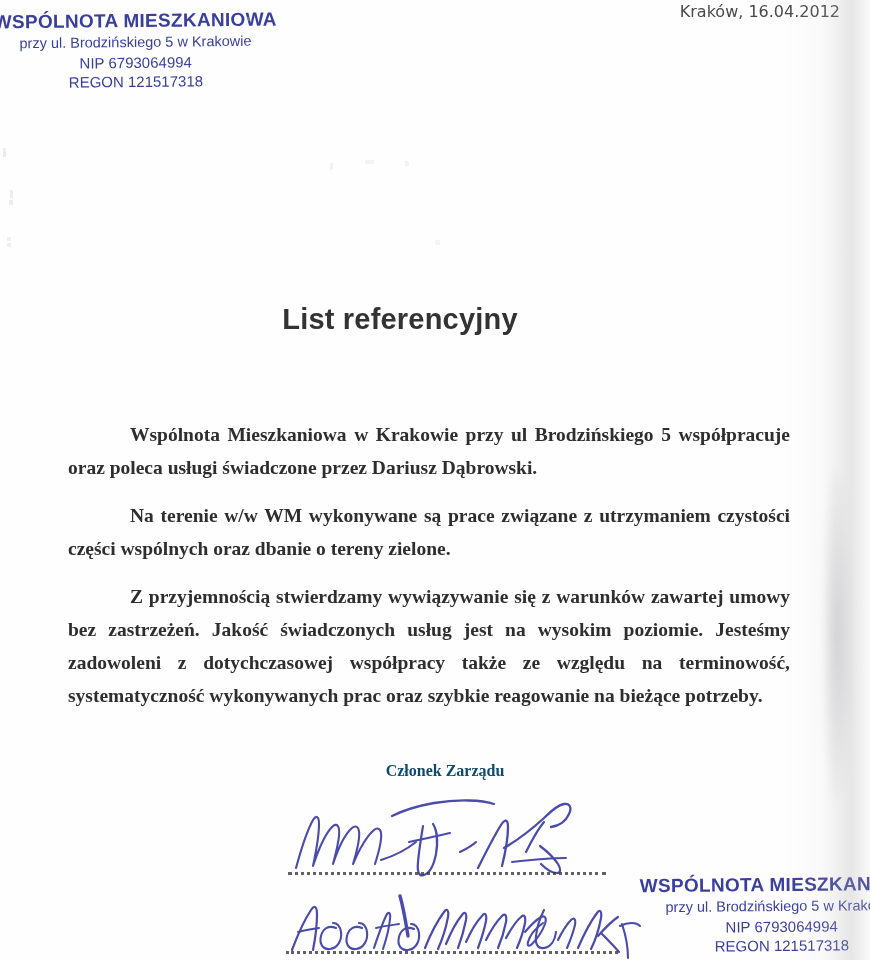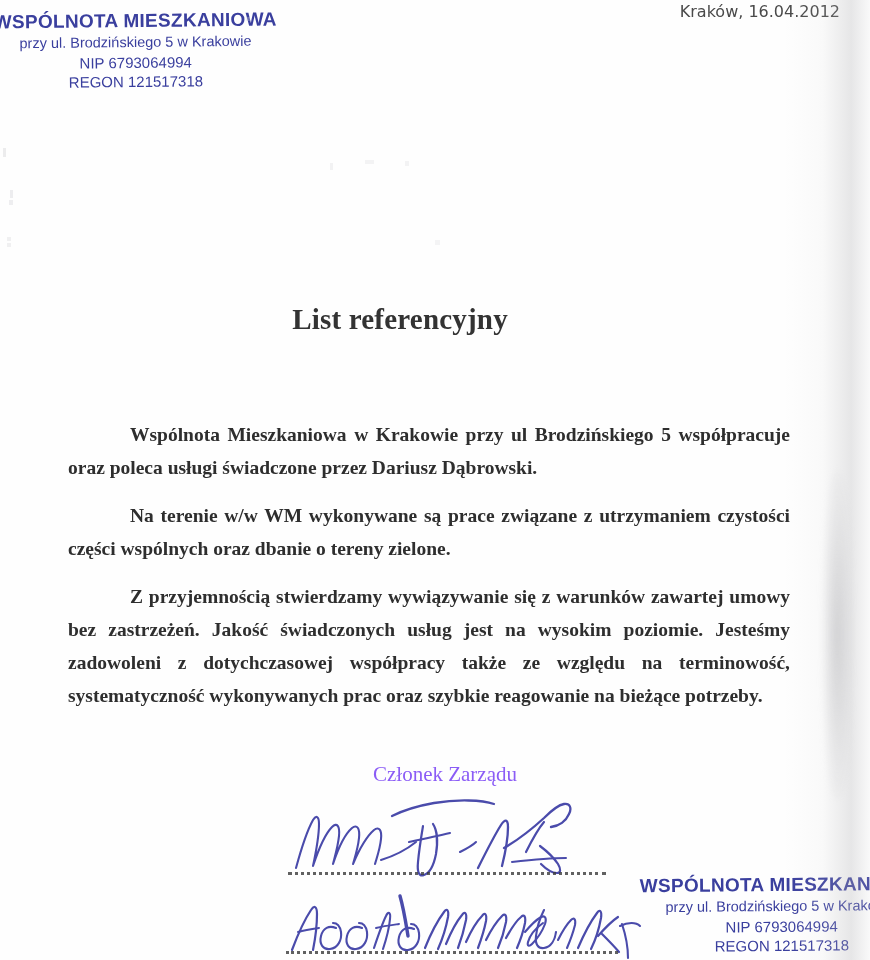--- a/index.html
+++ b/index.html
@@ -109,21 +109,21 @@
     color: #4a4a4a;
   }
 
   
   #doc-title {
     position: absolute;
     left: 0;
     top: 303px;
     width: 800px;
     text-align: center;
-    font-family: Liberation Serif, serif;
+    font-family: Liberation Sans, sans-serif;
     font-weight: bold;
     font-size: 29px;
     color: #333333;
     letter-spacing: .2px;
   }
 
   
   #body-text {
     position: absolute;
     left: 68px;
@@ -143,23 +143,23 @@
   .para:last-child { margin-bottom: 0; }
 
   
   #signatory-role {
     position: absolute;
     left: 300px;
     top: 762px;
     width: 290px;
     text-align: center;
     font-family: "Liberation Serif", serif;
-    font-weight: normal;
-    font-size: 21px;
-    color: #8b5cf6;
+    font-weight: bold;
+    font-size: 16px;
+    color: #0c4a6e;
   }
 
   .dotline {
     position: absolute;
     height: 0;
     border-top: 3px dotted #3a3a3a;
     opacity: .8;
   }
   #dotline-1 { left: 288px; top: 872px; width: 318px; }
   #dotline-2 { left: 286px; top: 951px; width: 332px; }

